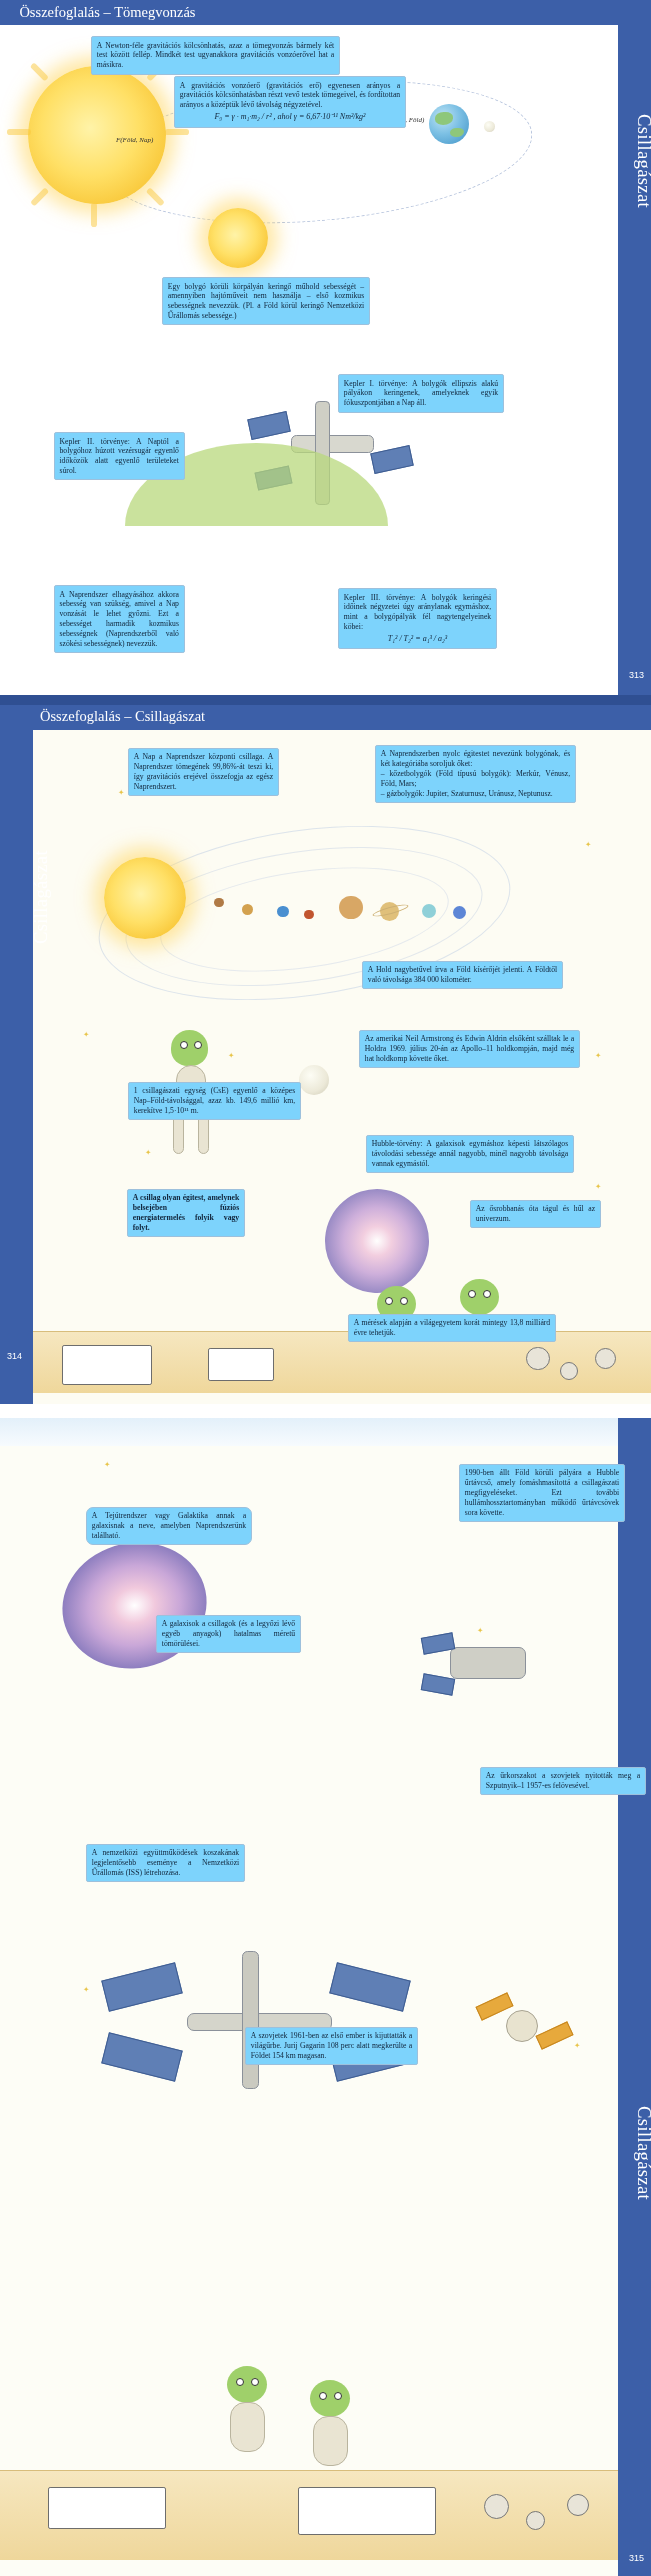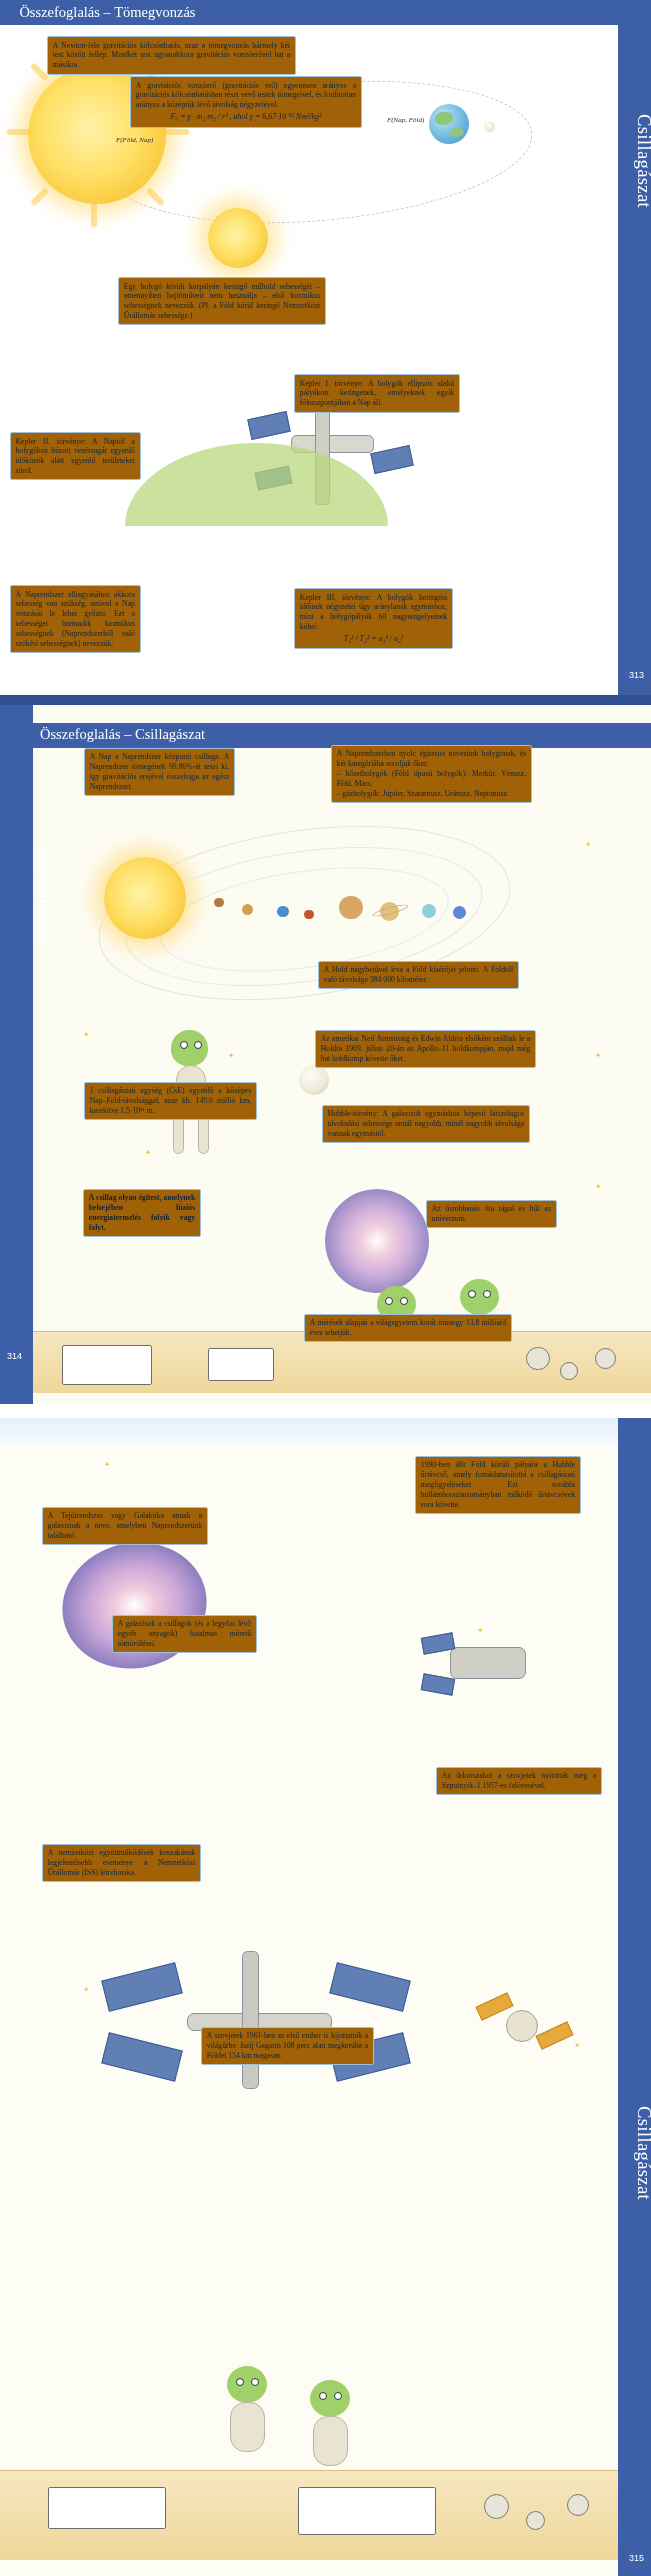--- a/index.html
+++ b/index.html
@@ -104,29 +104,30 @@
     border-radius: 50%;
     background: radial-gradient(circle at 38% 35%, #fdfdf5 0%, #ece9d8 60%, #cdc9b4 100%);
   }
   .hill {
     border-radius: 50% 50% 0 0 / 100% 100% 0 0;
     background: #b8d87c;
   }
   
   .box {
     position: absolute;
-    background: #a16207;
+    background: #7dd3fc;
     border: 0.7px solid #9dc0dc;
     border-radius: 2.1px;
     padding: 3.5px 4.8px;
     font-family: "Liberation Serif", serif;
     font-size: 7.7px;
     line-height: 1.28;
     color: #10243a;
     text-align: justify;
+    margin-left: 44px;
   }
   .box .formula {
     display:block;
     text-align:center;
     font-family: "Liberation Serif", serif;
     font-style: italic;
     margin: 2.1px 0 0.7px 0;
     font-size: 8px;
   }
   .tinylabel {
@@ -240,21 +241,21 @@
   <div class="box" style="left:9.7px; top:585px; width:131px;">
     <span>A Naprendszer elhagyásához akkora sebesség van szükség, amivel a Nap vonzását le lehet győzni. Ezt a sebességet harmadik kozmikus sebességnek (Naprendszerből való szökési sebességnek) nevezzük.</span>
   </div>
 
 </div>
 
 <div class="sq" style="position:relative; height:9.7px; background:#2f4f92; width:651px;"></div>
 
 <div class="page" id="page-314" style="height:699px; background:#fdfcf3;">
 
-  <div class="header-band" style="top:18px; height:25px;">
+  <div class="header-band" style="top:0; height:25px;">
     <span class="htext" style="left:40px;">Összefoglalás – Csillagászat</span>
   </div>
 
   <div class="sidebar left" style="top:0;"></div>
   <div class="side-title l" style="top:239px; left:30px;">Csillagászat</div>
   <div class="pagenum" style="left:7px; bottom:43px;">314</div>
 
   <div class="art" style="left:76px; top:104px; width:512px; height:228px;">
     <div class="orbit-solid" style="position:absolute; left:21px; top:21px; width:415px; height:166px; transform:rotate(-8deg); opacity:.6;"></div>
     <div class="orbit-solid" style="position:absolute; left:48px; top:42px; width:360px; height:131px; transform:rotate(-8deg); opacity:.5;"></div>
@@ -329,21 +330,21 @@
   </div>
 
   <div class="box" style="left:315px; top:325px; width:221px;">
     <span>Az amerikai Neil Armstrong és Edwin Aldrin elsőként szálltak le a Holdra 1969. július 20-án az Apollo–11 holdkompján, majd még hat holdkomp követte őket.</span>
   </div>
 
   <div class="box" style="left:84px; top:377px; width:173px;">
     <span>1 csillagászati egység (CsE) egyenlő a középes Nap–Föld-távolsággal, azaz kb. 149,6 millió km, kerekítve 1,5·10¹¹ m.</span>
   </div>
 
-  <div class="box" style="left:322px; top:400px; width:208px;">
+  <div class="box" style="left:322px; top:430px; width:208px;">
     <span>Hubble-törvény: A galaxisok egymáshoz képesti látszólagos távolodási sebessége annál nagyobb, minél nagyobb távolsága vannak egymástól.</span>
   </div>
 
   <div class="box" style="left:83px; top:484px; width:118px;font-weight:bold;">
     <span>A csillag olyan égitest, amelynek belsejében fúziós energiatermelés folyik vagy folyt.</span>
   </div>
 
   <div class="box" style="left:426px; top:495px; width:131px;">
     <span>Az ősrobbanás óta tágul és hűl az univerzum.</span>
   </div>
@@ -407,25 +408,25 @@
     <div style="position:absolute; left:22px; top:36px; width:35px; height:50px; border-radius:15px; background:#e9e4d2; border:0.7px solid #b9b49e;"></div>
   </div>
 
   <div class="device-strip" style="left:0; right:33px; top:1052px; height:90px;"></div>
   <div class="panel" style="left:48px; top:1069px; width:118px; height:42px;"></div>
   <div class="panel" style="left:298px; top:1069px; width:138px; height:48px;"></div>
   <div class="knob" style="left:484px; top:1076px; width:25px; height:25px;"></div>
   <div class="knob" style="left:526px; top:1093px; width:19.4px; height:19.4px;"></div>
   <div class="knob" style="left:567px; top:1076px; width:22px; height:22px;"></div>
 
-  <div class="box" style="left:415px; top:38px; width:166px;">
+  <div class="box" style="left:415px; top:46px; width:166px;">
     <span>1990-ben állt Föld körüli pályára a Hubble űrtávcső, amely fomáshmasítottá a csillagászati megfigyeléseket. Ezt további hullámhossztartományban működő űrtávcsövek sora követte.</span>
   </div>
 
-  <div class="box" style="left:42px; top:89px; width:166px;">
+  <div class="box" style="left:42px; top:89px; width:166px;border-radius:7px;">
     <span>A Tejútrendszer vagy Galaktika annak a galaxisnak a neve, amelyben Naprendszerünk található.</span>
   </div>
 
   <div class="box" style="left:112px; top:197px; width:145px;">
     <span>A galaxisok a csillagok (és a legyőzi lévő egyéb anyagok) hatalmas méretű tömörülései.</span>
   </div>
 
   <div class="box" style="left:436px; top:349px; width:166px;">
     <span>Az űrkorszakot a szovjetek nyitották meg a Szputnyik–1 1957-es felövesével.</span>
   </div>

